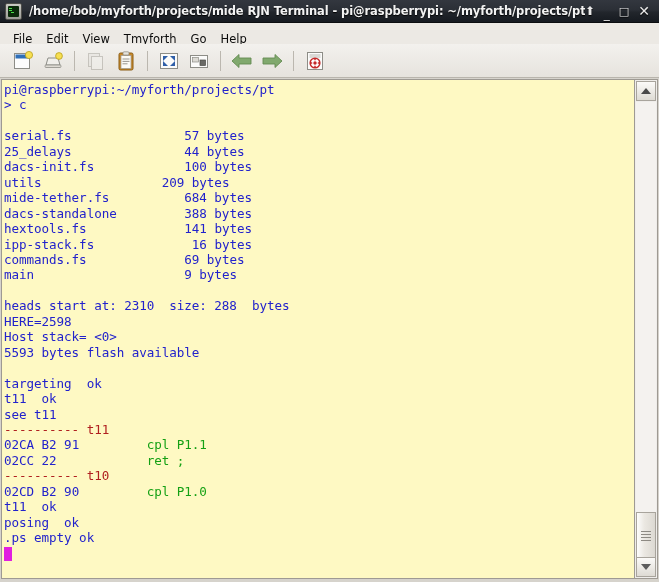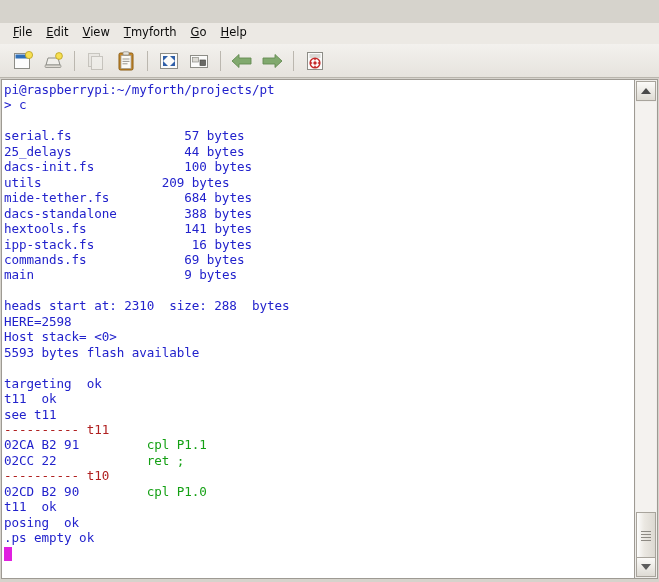--- a/index.html
+++ b/index.html
@@ -94,21 +94,21 @@
 
   
   .menubar {
     position: absolute;
     left: 0; top: 23px;
     width: 659px;
     height: 32px;
     background: #ece9e4;
     border-bottom: 1px solid #c8c4bc;
     display: flex;
-    align-items: flex-start;
+    align-items: center;
     box-sizing: border-box;
     padding-left: 6px;
   }
   .menu-item {
     font-size: 11.5px;
     color: #0b0b0b;
     padding: 2px 7px;
     font-family: "DejaVu Sans", sans-serif;
     cursor: default;
     white-space: nowrap;
@@ -154,21 +154,21 @@
     width: 659px;
     height: 504px;
     background: #d6d3cc;
     box-sizing: border-box;
     padding: 1px 0 3px 1px;
     display: flex;
   }
   .term {
     position: relative;
     flex: 1 1 auto;
-    background: #ffffff;
+    background: #fef9c3;
     border: 1px solid #9e9a93;
     border-right: none;
     box-sizing: border-box;
     overflow: hidden;
     padding: 2px 0 0 2px;
   }
   .term pre {
     margin: 0;
     font-family: "DejaVu Sans Mono", monospace;
     font-size: 12.6px;
@@ -246,20 +246,32 @@
     height: 1px;
     background: #8d8a83;
     margin: 2px 0;
   }
 </style>
 </head>
 <body>
 
 <div id="app">
 
+  <div class="titlebar">
+    <div class="win-icon">
+      <div class="screen"></div>
+    </div>
+    <div class="title-text">/home/bob/myforth/projects/mide RJN Terminal - pi@raspberrypi: ~/myforth/projects/pt</div>
+    <div class="win-buttons">
+      <span class="wbtn shade">⬆</span>
+      <span class="wbtn min">_</span>
+      <span class="wbtn max">□</span>
+      <span class="wbtn close">✕</span>
+    </div>
+  </div>
 
   <div class="menubar">
     <div class="menu-item"><span class="mn">F</span><span>ile</span></div>
     <div class="menu-item"><span class="mn">E</span><span>dit</span></div>
     <div class="menu-item"><span class="mn">V</span><span>iew</span></div>
     <div class="menu-item"><span class="mn">T</span><span>myforth</span></div>
     <div class="menu-item"><span class="mn">G</span><span>o</span></div>
     <div class="menu-item"><span class="mn">H</span><span>elp</span></div>
   </div>
 

